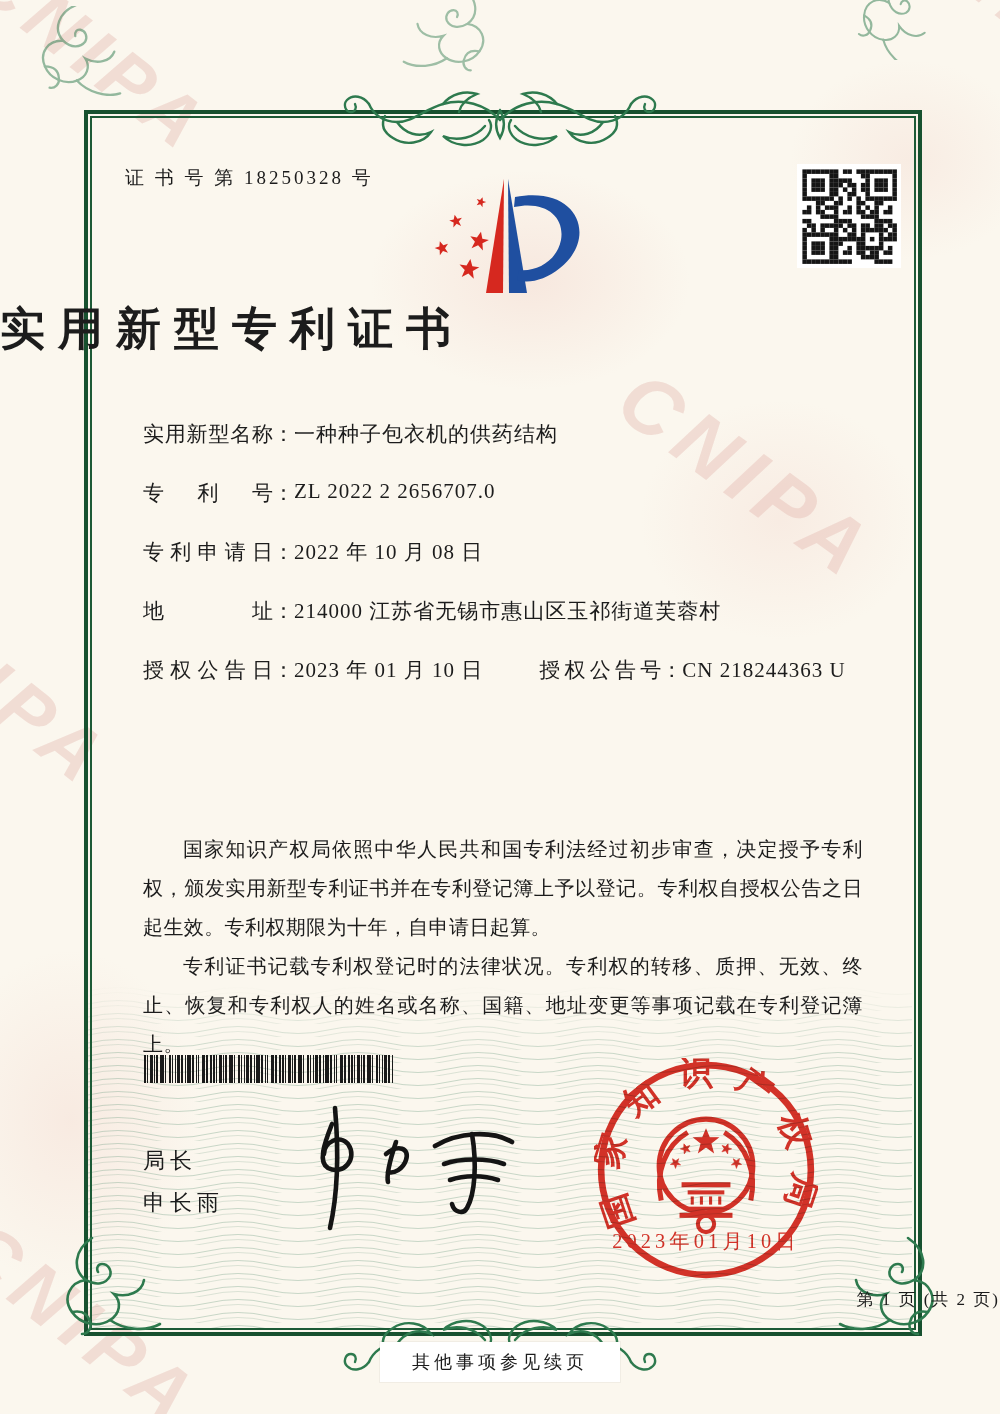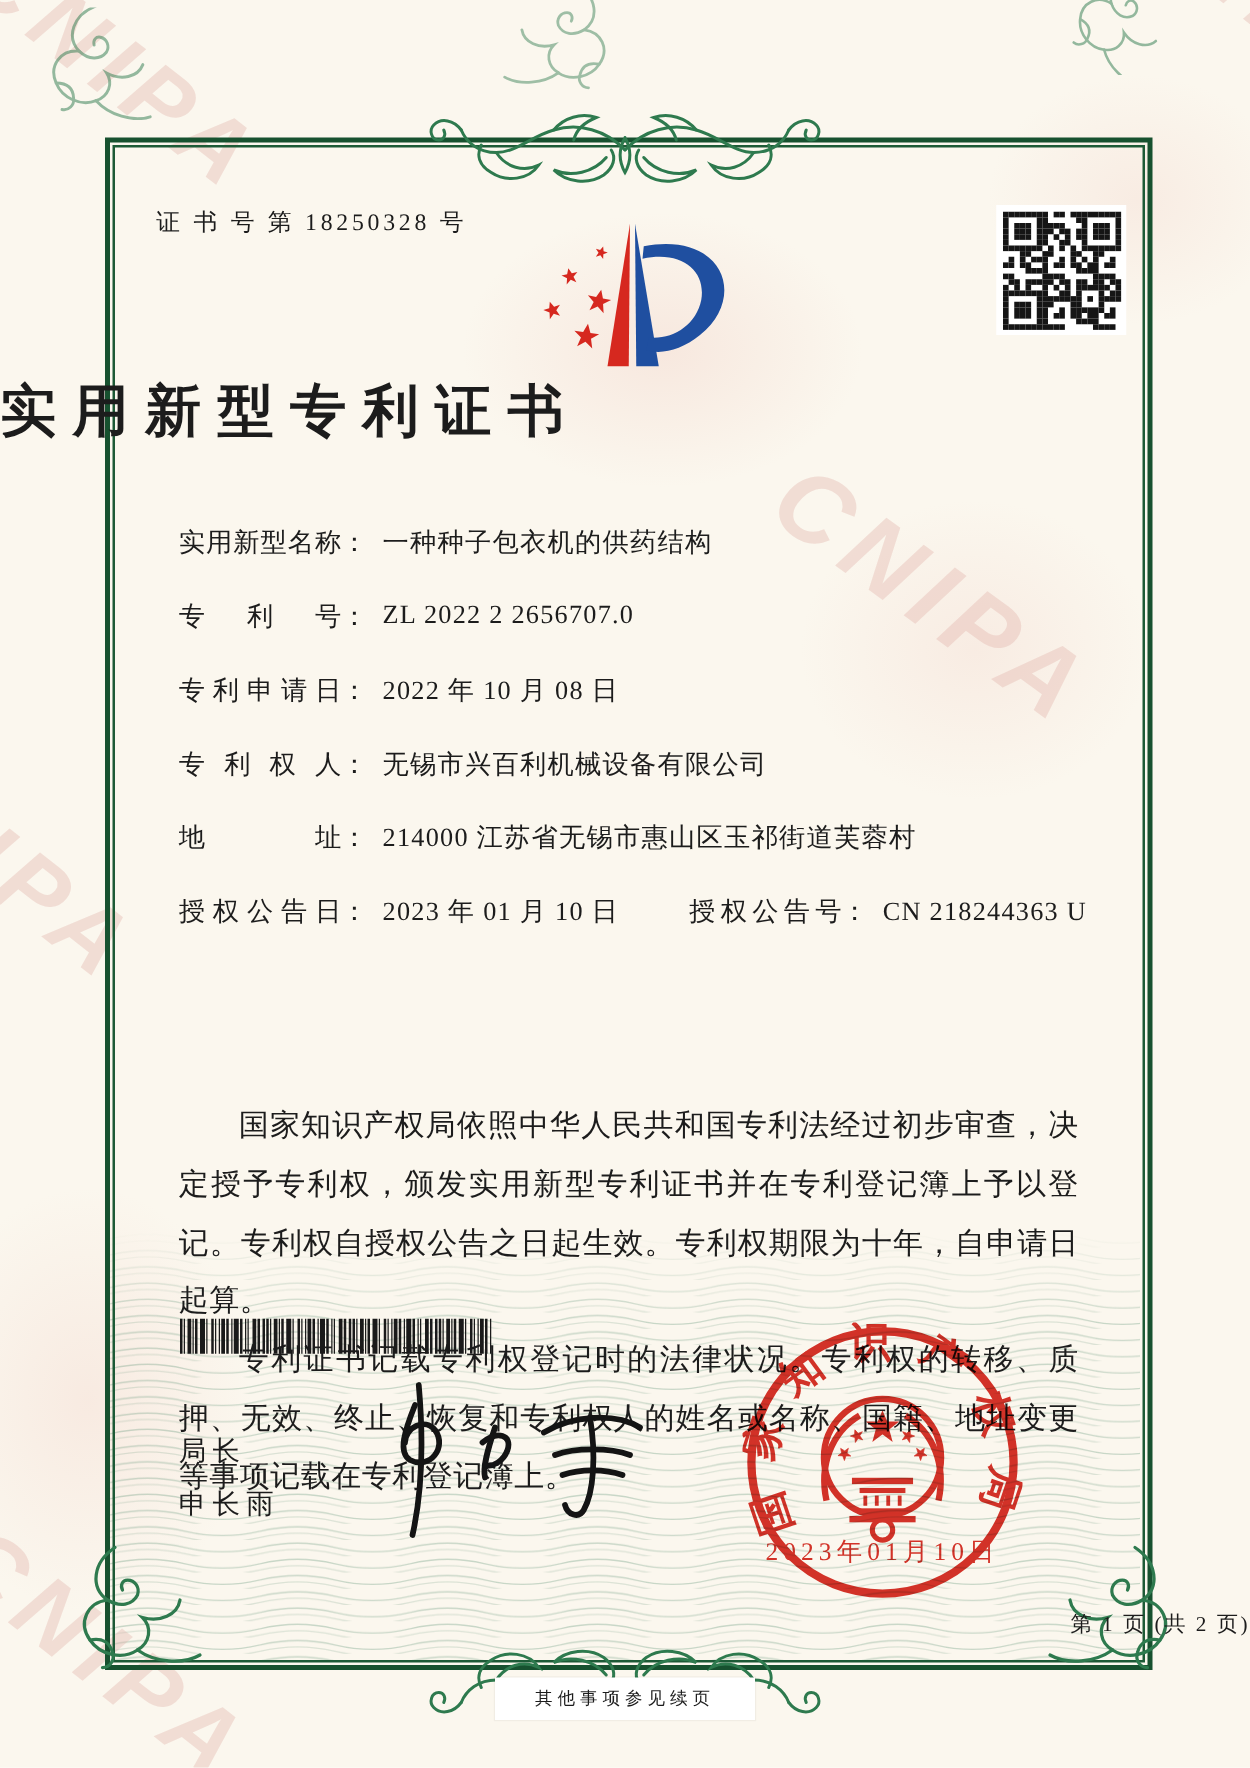--- a/index.html
+++ b/index.html
@@ -31,40 +31,40 @@
   
   #cert-no{left:125px;top:165px;font-size:19px;letter-spacing:3px;z-index:4;text-align:center;}
   #title{left:0;right:0;top:299px;text-align:left;font-size:45px;font-weight:700;
     letter-spacing:13px;z-index:4;}
   
   #fields{left:143px;top:420px;right:120px;z-index:4;font-size:21px;}
   .row{height:59px;white-space:nowrap;}
   .lbl{display:inline-block;width:130px;text-align:justify;text-align-last:justify;vertical-align:top;}
   .lbl2{display:inline-block;width:122px;text-align:justify;text-align-last:justify;vertical-align:top;}
   .colon{display:inline-block;vertical-align:top;}
-  .val{letter-spacing:1px;margin-left:12px;}
+  .val{letter-spacing:1px;}
   .pair2{margin-left:56px;}
   
-  #body-text{left:143px;right:137px;top:830px;z-index:4;font-size:24px;line-height:1.95;
-    text-align:justify;letter-spacing:0.4px;margin-top:48px;}
+  #body-text{left:143px;right:137px;top:830px;z-index:4;font-size:20px;line-height:1.95;
+    text-align:justify;letter-spacing:0.4px;}
   #body-text p{margin:0;text-indent:2em;}
   
   #barcode{left:142px;top:1054px;z-index:4;}
   
   #sig-role{left:143px;top:1146px;font-size:22px;letter-spacing:5px;z-index:4;
     font-family:"Liberation Sans","DejaVu Sans",sans-serif;}
   #sig-name{left:143px;top:1188px;font-size:22px;letter-spacing:5px;z-index:4;
     font-family:"Liberation Sans","DejaVu Sans",sans-serif;}
   #sig-script{left:272px;top:1102px;z-index:4;}
   
   #seal{left:594px;top:1058px;z-index:5;mix-blend-mode:multiply;opacity:.95;}
   
   #page-num{left:0;right:0;top:1288px;text-align:right;font-size:17px;letter-spacing:2px;z-index:4;}
   #cont-note{left:50%;transform:translateX(-50%);top:1342px;background:#ffffff;
-    padding:8px 32px;font-size:14px;letter-spacing:4px;z-index:4;box-shadow:0 0 0 1px rgba(0,0,0,0.04);}
+    padding:8px 32px;font-size:18px;letter-spacing:4px;z-index:4;box-shadow:0 0 0 1px rgba(0,0,0,0.04);}
   #qr-box{left:797px;top:164px;width:104px;height:104px;background:#fff;z-index:4;}
 </style>
 </head>
 <body>
 
 <div class="blob" style="left:370px;top:170px;width:320px;height:220px;background:radial-gradient(closest-side,rgba(238,196,186,0.30),transparent);"></div>
 <div class="blob" style="left:640px;top:400px;width:280px;height:240px;background:radial-gradient(closest-side,rgba(238,196,186,0.22),transparent);"></div>
 <div class="blob" style="left:-60px;top:950px;width:260px;height:340px;background:radial-gradient(closest-side,rgba(238,196,186,0.25),transparent);"></div>
 <div class="blob" style="left:790px;top:60px;width:240px;height:200px;background:radial-gradient(closest-side,rgba(238,196,186,0.22),transparent);"></div>
 
@@ -412,21 +412,20 @@
       </g>
     </svg>
 </div>
 
 <div id="title" class="abs">实用新型专利证书</div>
 
 <div id="fields" class="abs">
   <div class="row"><span class="lbl">实用新型名称</span><span class="colon">：</span><span class="val">一种种子包衣机的供药结构</span></div>
   <div class="row"><span class="lbl">专利号</span><span class="colon">：</span><span class="val">ZL 2022 2 2656707.0</span></div>
   <div class="row"><span class="lbl">专利申请日</span><span class="colon">：</span><span class="val">2022 年 10 月 08 日</span></div>
-  <div class="row"><span class="lbl">专利权人</span><span class="colon">：</span><span class="val">无锡市兴百利机械设备有限公司</span></div>
   <div class="row"><span class="lbl">地址</span><span class="colon">：</span><span class="val">214000 江苏省无锡市惠山区玉祁街道芙蓉村</span></div>
   <div class="row">
     <span class="lbl">授权公告日</span><span class="colon">：</span><span class="val">2023 年 01 月 10 日</span><span class="pair2"><span class="lbl2">授权公告号</span><span class="colon">：</span><span class="val">CN 218244363 U</span></span>
   </div>
 </div>
 
 <div id="body-text" class="abs">
   <p>国家知识产权局依照中华人民共和国专利法经过初步审查，决定授予专利权，颁发实用新型专利证书并在专利登记簿上予以登记。专利权自授权公告之日起生效。专利权期限为十年，自申请日起算。</p>
   <p>专利证书记载专利权登记时的法律状况。专利权的转移、质押、无效、终止、恢复和专利权人的姓名或名称、国籍、地址变更等事项记载在专利登记簿上。</p>
 </div>

